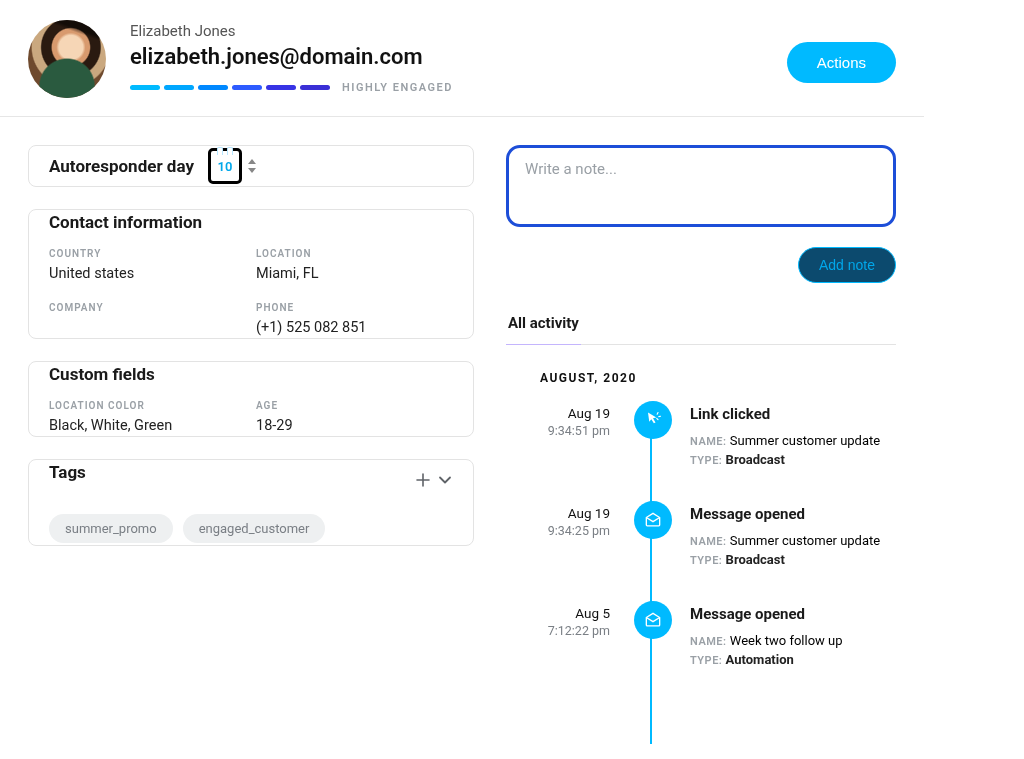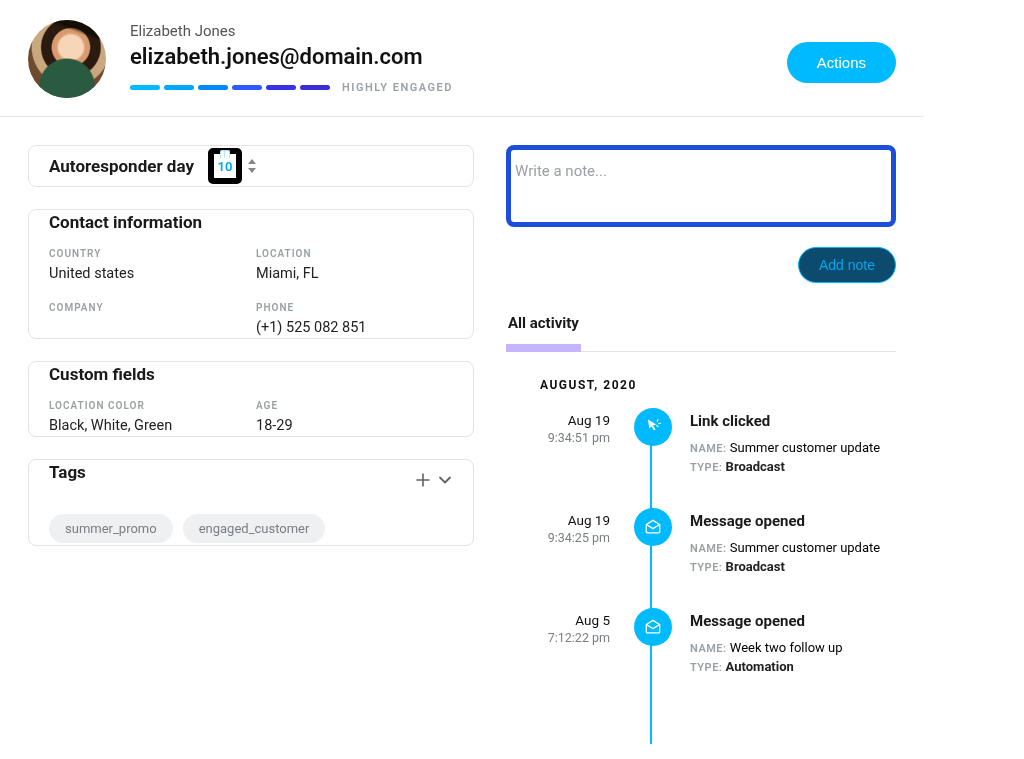--- a/index.html
+++ b/index.html
@@ -120,21 +120,21 @@
   .auto-row { display: flex; align-items: center; gap: 14px; }
   .auto-title { font-size: 17px; font-weight: 700; }
   .day-box {
     display: flex;
     align-items: center;
     gap: 6px;
   }
   .day-frame {
     width: 34px;
     height: 36px;
-    border: 6px solid #000000;
+    border: 3px solid #000000;
     border-radius: 5px;
     position: relative;
     display:flex; align-items:center; justify-content:center;
     color:#00a7ea;
     font-size:13px;
     font-weight:600;
   }
   .day-frame::before, .day-frame::after{
     content:"";
     position:absolute;
@@ -179,23 +179,23 @@
     color:#7a7f85;
     font-size:13px;
     padding:7px 16px;
     border-radius:16px;
   }
 
   
   .note-box {
     width: 100%;
     height: 82px;
-    border: 5px solid #1d4ed8;
-    border-radius: 8px;
-    padding: 12px 4px;
+    border: 3px solid #1d4ed8;
+    border-radius: 14px;
+    padding: 12px 16px;
     font-size: 15px;
     color: #333;
     resize: none;
     font-family: inherit;
   }
   .note-box::placeholder{color:#9aa0a6;}
   .add-note-row { display:flex; justify-content:flex-end; margin-top:20px; }
   .add-note-btn {
     background:#0c4a6e;
     color:#00a7ea;
@@ -208,21 +208,21 @@
 
   .activity-tabs {
     margin-top: 30px;
     border-bottom: 1px solid #e3e3e3;
   }
   .activity-tab {
     display:inline-block;
     font-size:15px;
     font-weight:700;
     padding: 0 2px 12px 2px;
-    border-bottom: 8px solid #c4b5fd;
+    border-bottom: 1px solid #c4b5fd;
     margin-bottom:-1px;
   }
 
   .month-header {
     font-size:12px;
     letter-spacing:1.5px;
     font-weight:700;
     color:#111;
     margin: 26px 0 20px 34px;
   }

